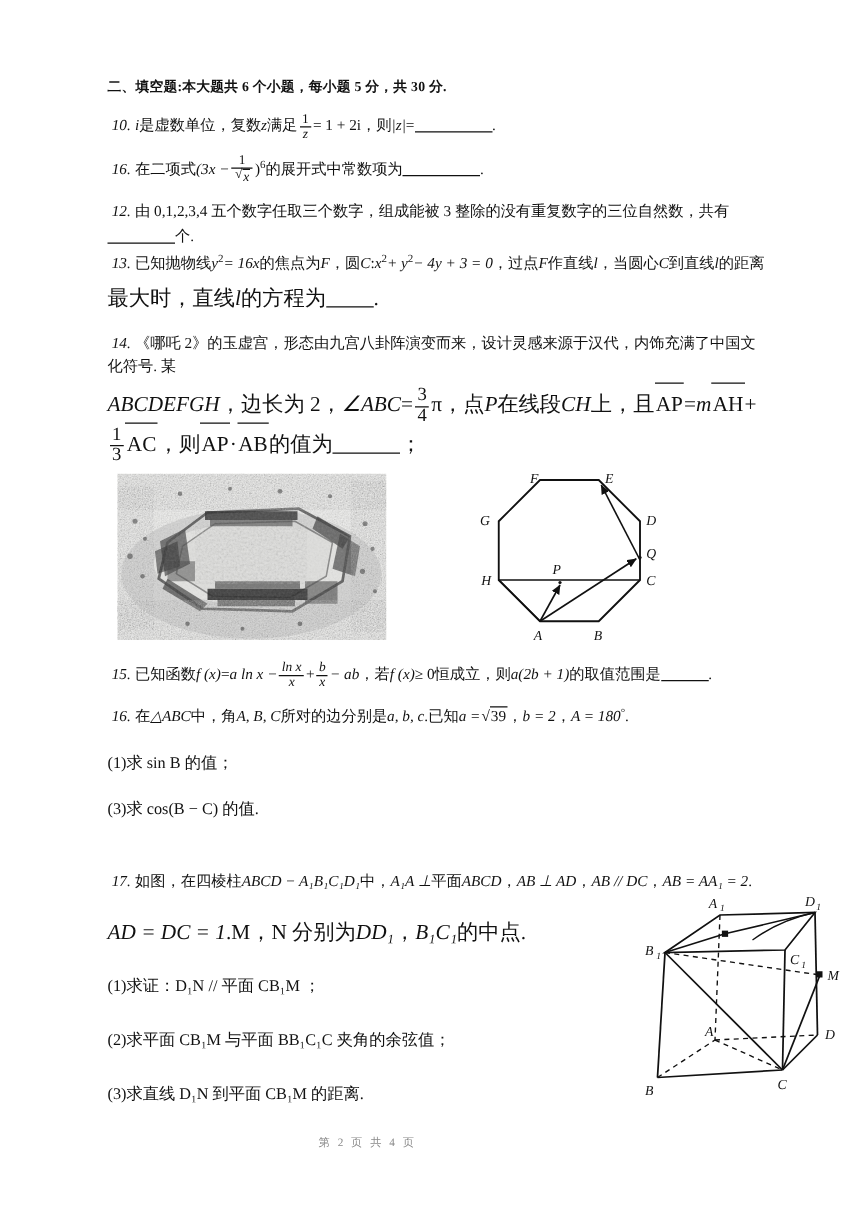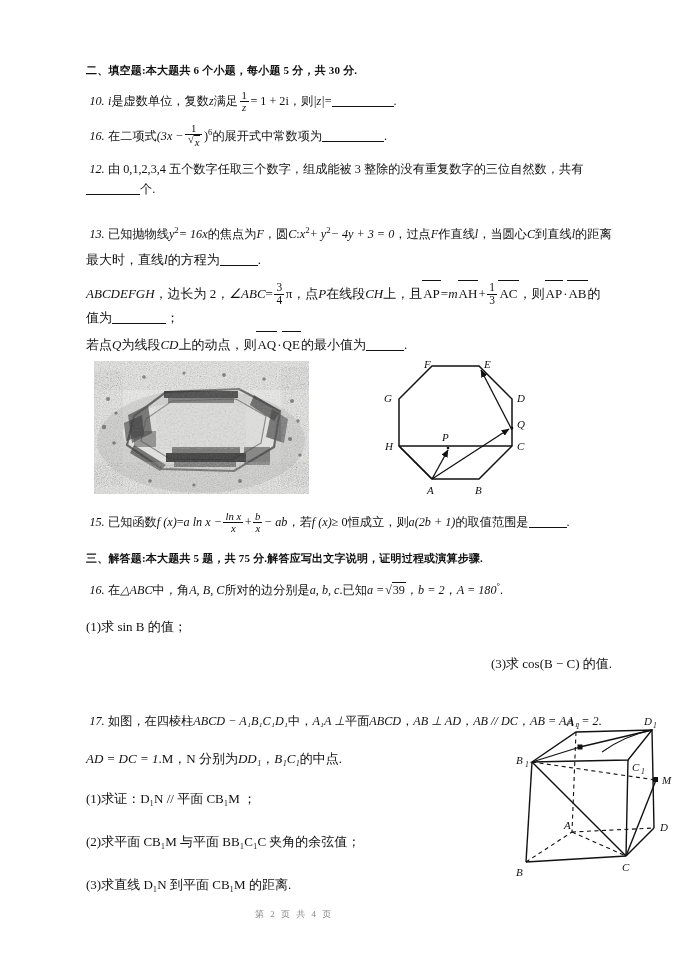--- a/index.html
+++ b/index.html
@@ -46,21 +46,21 @@
   .q .num {
     display: inline-block;
     width: 22px;
     text-align: center;
     font-style: italic;
   }
   .q .body {
     display: inline;
   }
   .cont {
-    font-size: 13px;
+    font-size: 17px;
     line-height: 1.62;
     margin: 0 0 10px 0;
   }
   .sub {
     font-size: 13px;
     line-height: 1.6;
     margin: 0 0 16px 0;
   }
 
   i, .it { font-style: italic; font-family: "Liberation Serif", serif; }
@@ -168,36 +168,36 @@
     <div class="sec-head">二、填空题:本大题共 6 个小题，每小题 5 分，共 30 分.</div>
 
     <div class="q">
       <span class="num">10.</span><span class="body"><i>i</i><span>是虚数单位，复数</span><i>z</i><span>满足</span><span class="frac"><span class="n">1</span><span class="d"><i>z</i></span></span><span>= 1 + 2i</span><span>，则</span><i class="abs">|z|</i><span>=</span><span class="blank b-lg"></span><span>.</span></span>
     </div>
 
     <div class="q" style="margin-bottom:12px;">
       <span class="num">16.</span><span class="body"><span>在二项式</span><span style="font-style:italic">(3x −</span><span class="frac"><span class="n">1</span><span class="d"><span class="sqrt"><span><i>x</i></span></span></span></span><span>)</span><span class="sup">6</span><span>的展开式中常数项为</span><span class="blank b-lg"></span><span>.</span></span>
     </div>
 
-    <div class="q" style="margin-bottom:24px;">
+    <div class="q" style="margin-bottom:0;">
       <span class="num">12.</span><span class="body"><span>由 0,1,2,3,4 五个数字任取三个数字，组成能被 3 整除的没有重复数字的三位自然数，共有</span><span class="blank b-md"></span><span>个</span><span>.</span></span>
     </div>
 
     <div class="q" style="margin-bottom:4px;">
       <span class="num">13.</span><span class="body"><span>已知抛物线</span><i>y</i><span class="sup">2</span><i>= 16x</i><span>的焦点为</span><i>F</i><span>，圆</span><i>C</i><span>:</span><i>x</i><span class="sup">2</span><i>+ y</i><span class="sup">2</span><i>− 4y + 3 = 0</i><span>，过点</span><i>F</i><span>作直线</span><i>l</i><span>，当圆心</span><i>C</i><span>到直线</span><i>l</i><span>的距离</span></span>
     </div>
     <div class="cont" style="margin-bottom:12px;">
       <span>最大时，直线</span><i>l</i><span>的方程为</span><span class="blank b-sm"></span><span>.</span>
     </div>
 
+    <div class="q" style="margin-bottom:5px;">
+      <span class="num">14.</span><span class="body">《哪吒 2》的玉虚宫，形态由九宫八卦阵演变而来，设计灵感来源于汉代，内饰充满了中国文化符号. 某</span>
+    </div>
     <div class="cont" style="margin-bottom:6px;">
       <i>ABCDEFGH</i><span>，边长为 2，</span><i>∠ABC</i><span>=</span><span class="frac"><span class="n">3</span><span class="d">4</span></span><span>π</span><span>，点</span><i>P</i><span>在线段</span><i>CH</i><span>上，且</span><span class="vec">AP</span><span>=</span><i>m</i><span class="vec">AH</span><span>+</span><span class="frac"><span class="n">1</span><span class="d">3</span></span><span class="vec">AC</span><span>，则</span><span class="vec">AP</span><span>·</span><span class="vec">AB</span><span>的值为</span><span class="blank b-md"></span><span>；</span>
-    </div>
-    <div class="cont" style="margin-bottom:6px;">
-      <span>若点</span><i>Q</i><span>为线段</span><i>CD</i><span>上的动点，则</span><span class="vec">AQ</span><span>·</span><span class="vec">QE</span><span>的最小值为</span><span class="blank b-sm"></span><span>.</span>
     </div>
 
     <div class="fig-row">
 
       <div class="palace">
         <svg width="215" height="133" viewBox="0 0 215 133">
           <defs>
             <filter id="grain">
               <feTurbulence type="fractalNoise" baseFrequency="0.9" numOctaves="4" seed="7"></feTurbulence>
               <feColorMatrix type="saturate" values="0"></feColorMatrix>
@@ -297,27 +297,26 @@
           <text class="lbl" x="68" y="83">P</text>
           <text class="lbl" x="143" y="70">Q</text>
         </svg>
       </div>
     </div>
 
     <div class="q" style="margin-top:10px;margin-bottom:11px;">
       <span class="num">15.</span><span class="body"><span>已知函数</span><i>f (x)</i><span>=</span><i>a ln x −</i><span class="frac"><span class="n"><i>ln x</i></span><span class="d"><i>x</i></span></span><span>+</span><span class="frac"><span class="n"><i>b</i></span><span class="d"><i>x</i></span></span><i>− ab</i><span>，若</span><i>f (x)</i><span>≥ 0</span><span>恒成立，则</span><i>a(2b + 1)</i><span>的取值范围是</span><span class="blank b-sm"></span><span>.</span></span>
     </div>
 
-    <div class="sec-head" style="margin-bottom:13px;">三、解答题:本大题共 5 题，共 75 分.解答应写出文字说明，证明过程或演算步骤.</div>
 
     <div class="q" style="margin-bottom:16px;">
       <span class="num">16.</span><span class="body"><span>在</span><i>△ABC</i><span>中，角</span><i>A, B, C</i><span>所对的边分别是</span><i>a, b, c</i><span>.已知</span><i>a =</i><span class="sqrt"><span>39</span></span><span>，</span><i>b = 2</i><span>，</span><i>A = 180</i><span class="sup">°</span><span>.</span></span>
     </div>
     <div class="sub">(1)求 sin B 的值；</div>
-    <div class="sub" style="margin-bottom:38px;text-align:right;">(3)求 cos(B − C) 的值.</div>
+    <div class="sub" style="margin-bottom:38px;">(3)求 cos(B − C) 的值.</div>
 
     <div class="q" style="margin-bottom:16px;">
       <span class="num">17.</span><span class="body"><span>如图，在四棱柱</span><i>ABCD − A₁B₁C₁D₁</i><span>中，</span><i>A₁A ⊥</i><span>平面</span><i>ABCD</i><span>，</span><i>AB ⊥ AD</i><span>，</span><i>AB // DC</i><span>，</span><i>AB = AA₁ = 2</i><span>.</span></span>
     </div>
     <div class="cont" style="margin-bottom:20px;">
       <i>AD = DC = 1</i><span>.M，N 分别为</span><i>DD₁</i><span>，</span><i>B₁C₁</i><span>的中点.</span>
     </div>
     <div class="sub" style="margin-bottom:22px;">(1)求证：D₁N // 平面 CB₁M ；</div>
     <div class="sub" style="margin-bottom:22px;">(2)求平面 CB₁M 与平面 BB₁C₁C 夹角的余弦值；</div>
     <div class="sub">(3)求直线 D₁N 到平面 CB₁M 的距离.</div>

